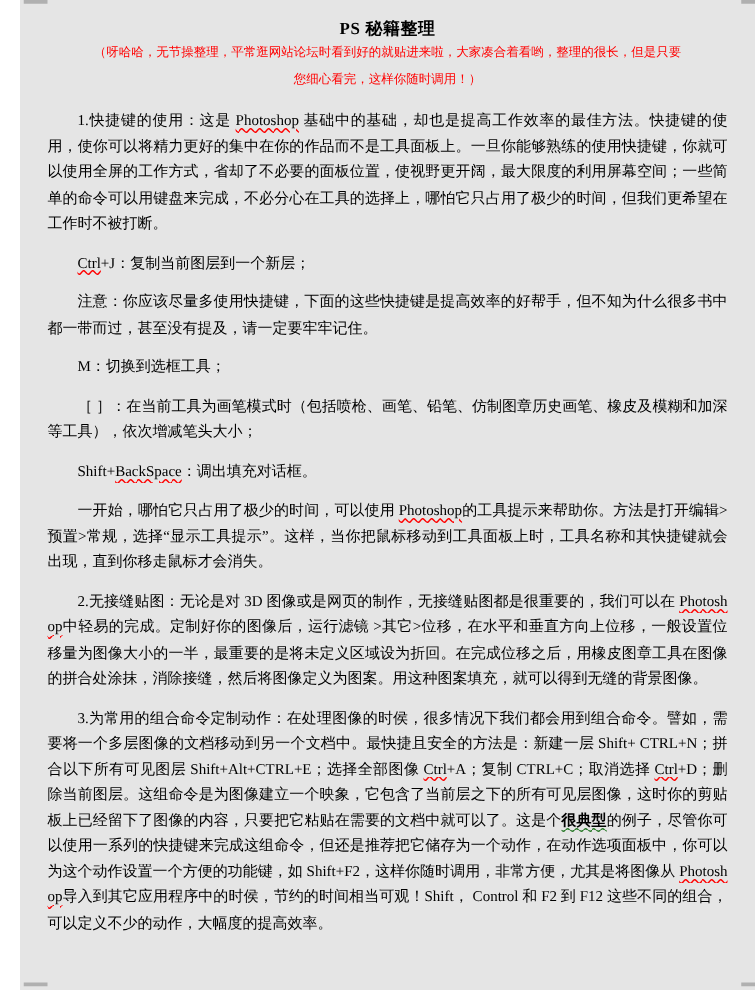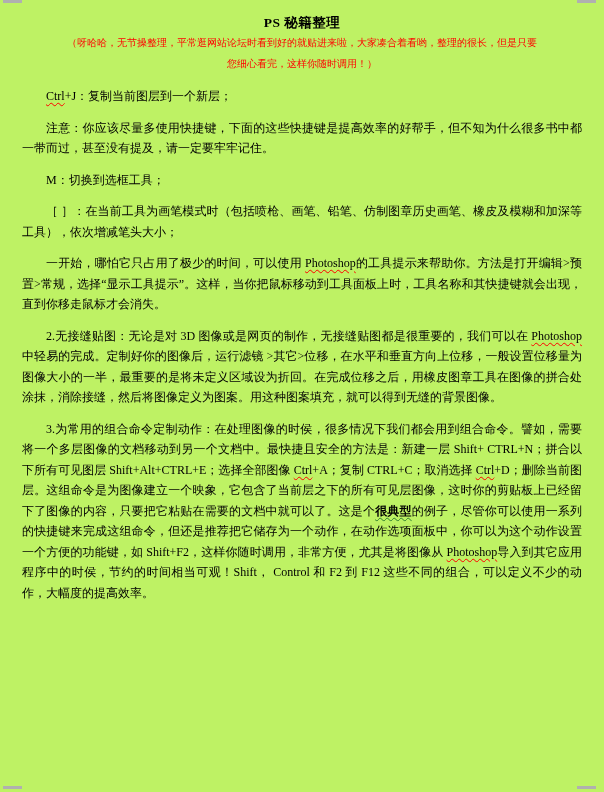--- a/index.html
+++ b/index.html
@@ -4,21 +4,21 @@
 <style>
   html,body { margin:0; padding:0; }
   body {
     width:604px; height:792px;
     background:#ffffff;
     overflow:hidden;
     position:relative;
     font-family:"Liberation Serif","DejaVu Serif",serif;
     color:#000000;
   }
-  .page { position:absolute; inset:0; background:#bef264; }
+  .page { position:absolute; inset:0; background:#e5e5e5;margin-left:16px; }
 
   
   .corner-mark { position:absolute; width:19px; height:3px; background:var(--mark,#b0b0b0); }
   .corner-mark.tl { left:3px;  top:0; }
   .corner-mark.tr { left:577px; top:0; }
   .corner-mark.bl { left:3px;  top:786px; }
   .corner-mark.br { left:577px; top:786px; }
 
   .content { position:absolute; left:22px; right:22px; top:12px; }
 
@@ -69,24 +69,26 @@
 
   <div class="content">
     <h1 class="doc-title">PS 秘籍整理</h1>
 
     <div>
       <div class="doc-subtitle">（呀哈哈，无节操整理，平常逛网站论坛时看到好的就贴进来啦，大家凑合着看哟，整理的很长，但是只要</div>
       <div class="doc-subtitle">您细心看完，这样你随时调用！）</div>
     </div>
 
     <div class="paragraphs">
+        <p><span>1.快捷键的使用：这是 </span><span class="sp">Photoshop</span><span> 基础中的基础，却也是提高工作效率的最佳方法。快捷键的使用，使你可以将精力更好的集中在你的作品而不是工具面板上。一旦你能够熟练的使用快捷键，你就可以使用全屏的工作方式，省却了不必要的面板位置，使视野更开阔，最大限度的利用屏幕空间；一些简单的命令可以用键盘来完成，不必分心在工具的选择上，哪怕它只占用了极少的时间，但我们更希望在工作时不被打断。</span></p>
         <p><span class="sp">Ctrl</span><span>+J：复制当前图层到一个新层；</span></p>
         <p><span>注意：你应该尽量多使用快捷键，下面的这些快捷键是提高效率的好帮手，但不知为什么很多书中都一带而过，甚至没有提及，请一定要牢牢记住。</span></p>
         <p><span>M：切换到选框工具；</span></p>
         <p><span>［ ］：在当前工具为画笔模式时（包括喷枪、画笔、铅笔、仿制图章历史画笔、橡皮及模糊和加深等工具），依次增减笔头大小；</span></p>
+        <p><span>Shift+</span><span class="sp">BackSpace</span><span>：调出填充对话框。</span></p>
         <p><span>一开始，哪怕它只占用了极少的时间，可以使用 </span><span class="sp">Photoshop</span><span>的工具提示来帮助你。方法是打开编辑&gt;预置&gt;常规，选择“显示工具提示”。这样，当你把鼠标移动到工具面板上时，工具名称和其快捷键就会出现，直到你移走鼠标才会消失。</span></p>
         <p><span>2.无接缝贴图：无论是对 3D 图像或是网页的制作，无接缝贴图都是很重要的，我们可以在 </span><span class="sp">Photoshop</span><span>中轻易的完成。定制好你的图像后，运行滤镜 &gt;其它&gt;位移，在水平和垂直方向上位移，一般设置位移量为图像大小的一半，最重要的是将未定义区域设为折回。在完成位移之后，用橡皮图章工具在图像的拼合处涂抹，消除接缝，然后将图像定义为图案。用这种图案填充，就可以得到无缝的背景图像。</span></p>
         <p><span>3.为常用的组合命令定制动作：在处理图像的时侯，很多情况下我们都会用到组合命令。譬如，需要将一个多层图像的文档移动到另一个文档中。最快捷且安全的方法是：新建一层 Shift+ CTRL+N；拼合以下所有可见图层 Shift+Alt+CTRL+E；选择全部图像 </span><span class="sp">Ctrl</span><span>+A；复制 CTRL+C；取消选择 </span><span class="sp">Ctrl</span><span>+D；删除当前图层。这组命令是为图像建立一个映象，它包含了当前层之下的所有可见层图像，这时你的剪贴板上已经留下了图像的内容，只要把它粘贴在需要的文档中就可以了。这是个</span><span class="gr">很典型</span><span>的例子，尽管你可以使用一系列的快捷键来完成这组命令，但还是推荐把它储存为一个动作，在动作选项面板中，你可以为这个动作设置一个方便的功能键，如 Shift+F2，这样你随时调用，非常方便，尤其是将图像从 </span><span class="sp">Photoshop</span><span>导入到其它应用程序中的时侯，节约的时间相当可观！Shift， Control 和 F2 到 F12 这些不同的组合，可以定义不少的动作，大幅度的提高效率。</span></p>
         <p></p>
       </div>
   </div>
 
 </div>
 
 </body></html>

